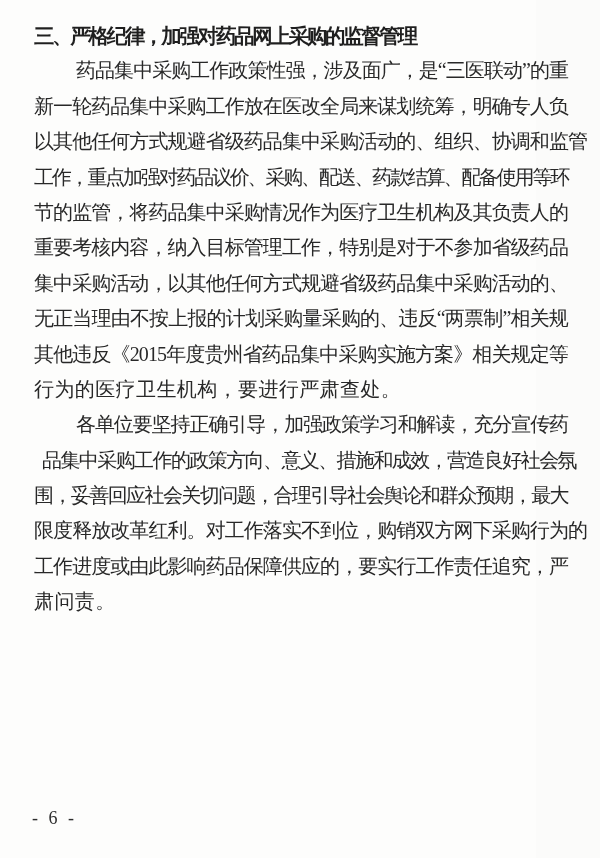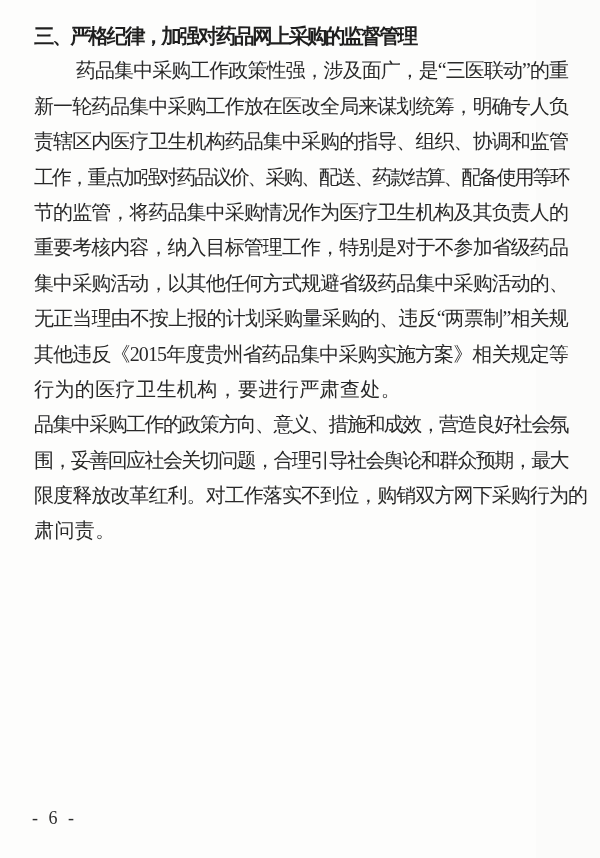--- a/index.html
+++ b/index.html
@@ -63,28 +63,30 @@
 <body>
 
 <div class="page">
   <div class="content">
     <div class="line heading">
       <span style="letter-spacing: -2.30952px;">三、严格纪律，加强对药品网上采购的监督管理</span>
     </div>
     <div id="paragraphs">
         <div class="line indent"><span style="letter-spacing: -0.954282px; margin-top: 34px;">药品集中采购工作政策性强，涉及面广，是“三医联动”的重</span></div>
         <div class="line"><span style="letter-spacing: -0.928571px; text-align: right;">新一轮药品集中采购工作放在医改全局来谋划统筹，明确专人负</span></div>
-        <div class="line"><span style="letter-spacing: -0.928571px;">责辖区内医疗卫生机构药品集中采购的指导、组织、协调和监管</span></div>
+        <div class="line"><span style="letter-spacing: -0.928571px;">以其他任何方式规避省级药品集中采购活动的、组织、协调和监管</span></div>
         <div class="line"><span style="letter-spacing: -2.2px;">工作，重点加强对药品议价、采购、配送、药款结算、配备使用等环</span></div>
         <div class="line"><span style="letter-spacing: -0.928571px;">节的监管，将药品集中采购情况作为医疗卫生机构及其负责人的</span></div>
         <div class="line"><span style="letter-spacing: -0.928571px;">重要考核内容，纳入目标管理工作，特别是对于不参加省级药品</span></div>
         <div class="line"><span style="letter-spacing: -0.928571px;">集中采购活动，以其他任何方式规避省级药品集中采购活动的、</span></div>
         <div class="line"><span style="letter-spacing: -0.819504px;">无正当理由不按上报的计划采购量采购的、违反“两票制”相关规</span></div>
         <div class="line"><span style="letter-spacing: -0.866667px;">其他违反《2015年度贵州省药品集中采购实施方案》相关规定等</span></div>
         <div class="line"><span>行为的医疗卫生机构，要进行严肃查处。</span></div>
-        <div class="line"><span style="letter-spacing: -1.58621px;">品集中采购工作的政策方向、意义、措施和成效，营造良好社会氛</span></div>
+        <div class="line indent"><span style="letter-spacing: -1.07692px;">各单位要坚持正确引导，加强政策学习和解读，充分宣传药</span></div>
+        <div class="line"><span style="letter-spacing: -1.58621px; margin-left: 8px;">品集中采购工作的政策方向、意义、措施和成效，营造良好社会氛</span></div>
         <div class="line"><span style="letter-spacing: -1.58621px;">围，妥善回应社会关切问题，合理引导社会舆论和群众预期，最大</span></div>
         <div class="line"><span style="letter-spacing: -0.928571px;">限度释放改革红利。对工作落实不到位，购销双方网下采购行为的</span></div>
+        <div class="line"><span style="letter-spacing: -0.928571px;">工作进度或由此影响药品保障供应的，要实行工作责任追究，严</span></div>
         <div class="line"><span>肃问责。</span></div>
       </div>
   </div>
   <div class="pageno">- 6 -</div>
 </div>
 
 </body></html>

